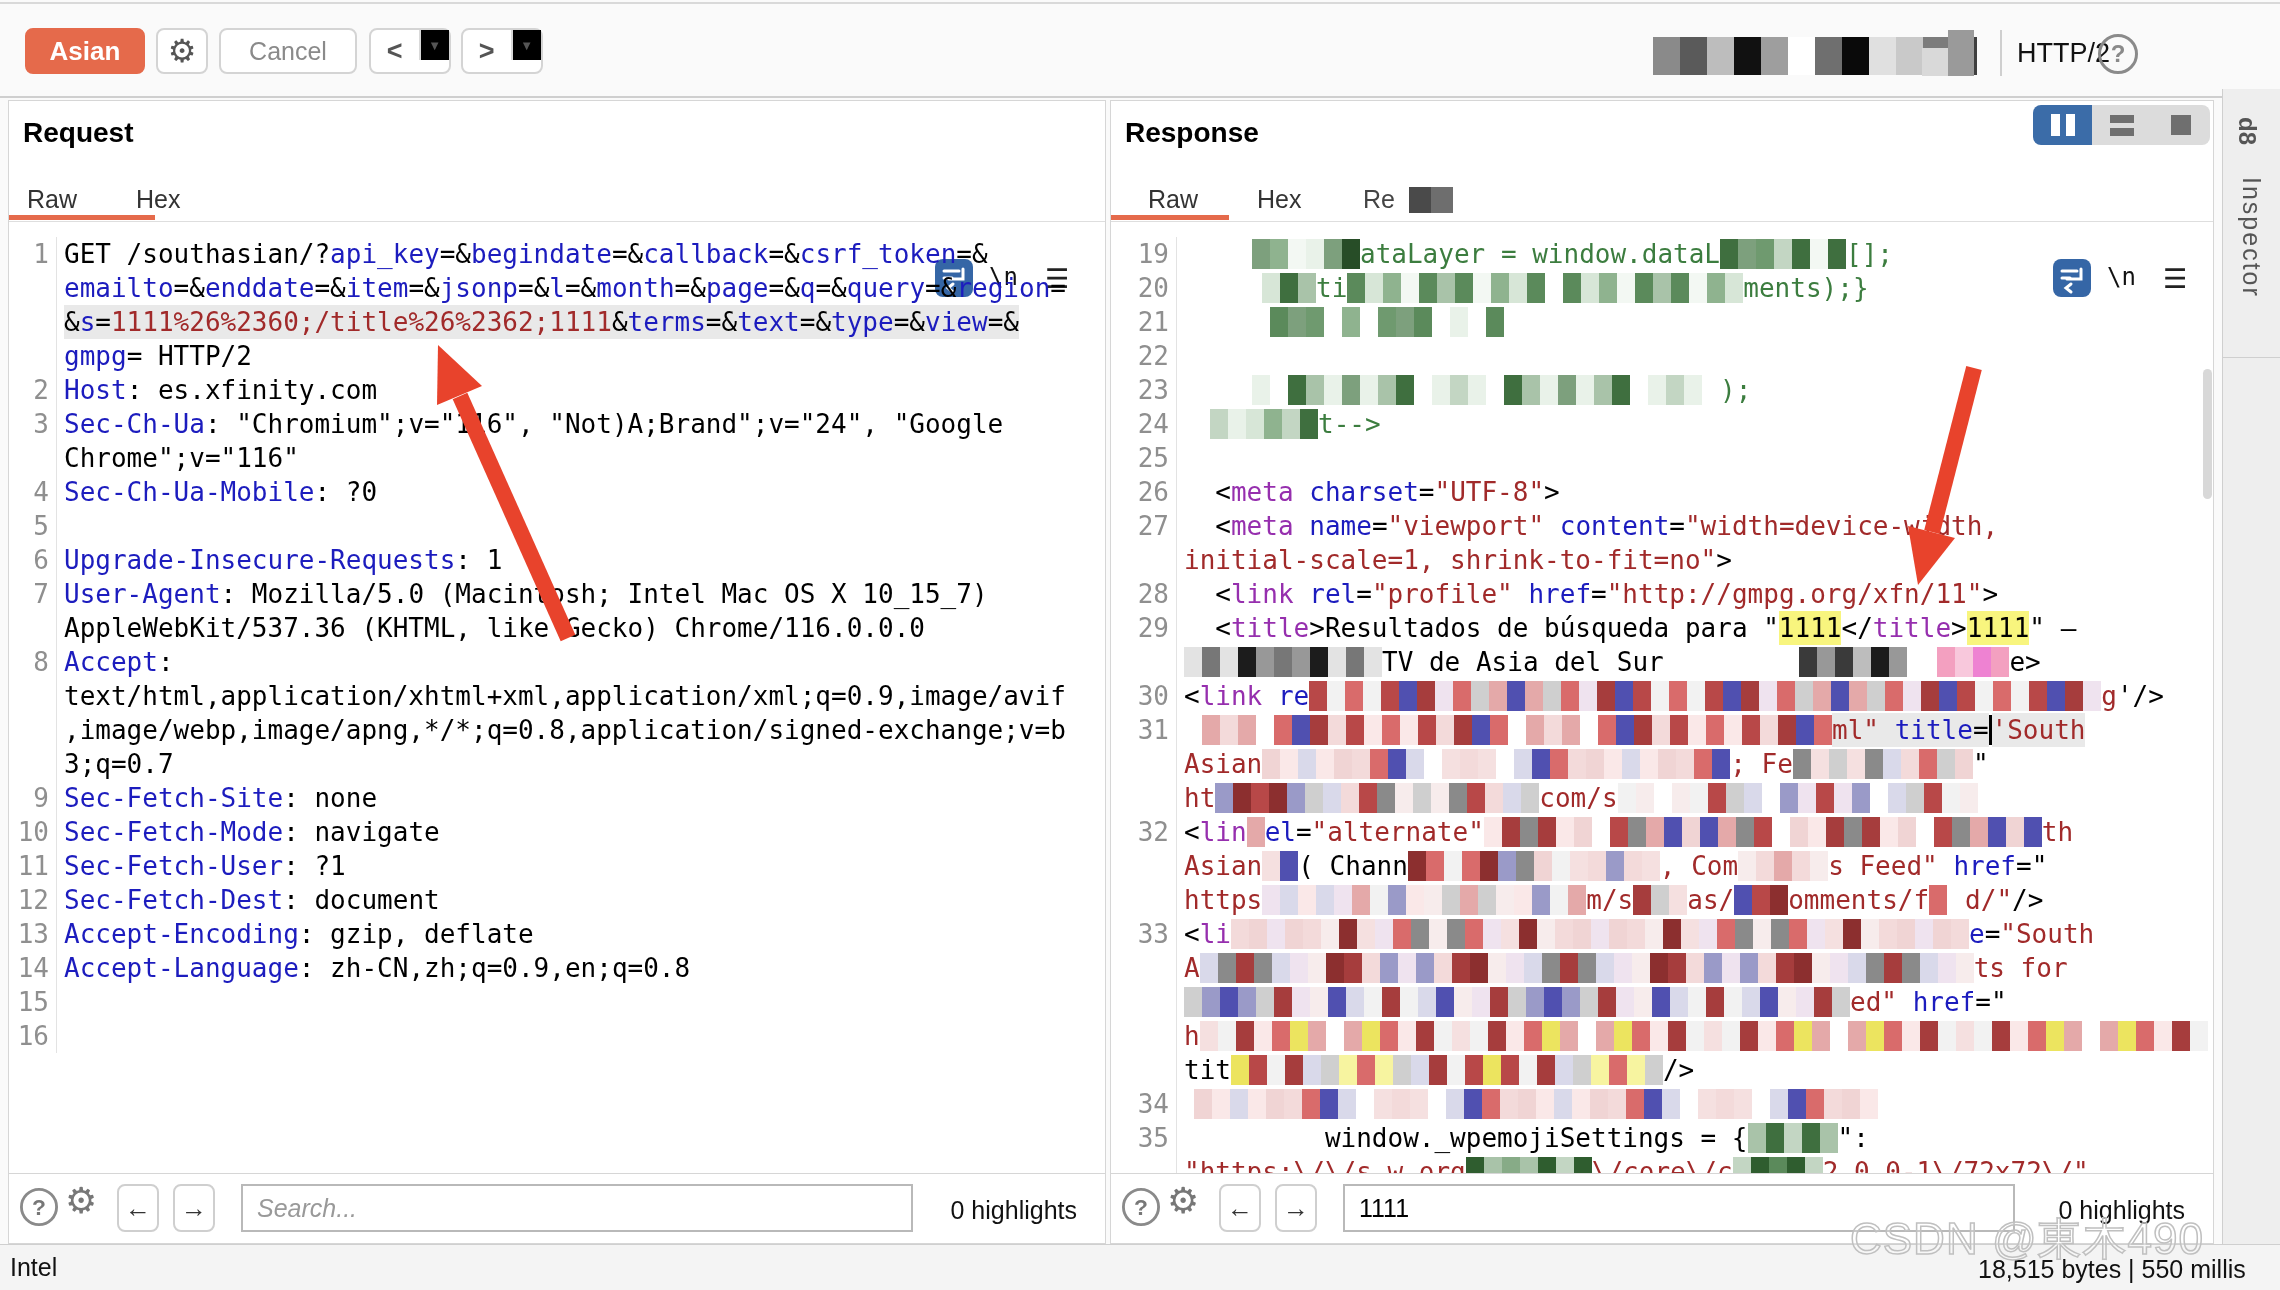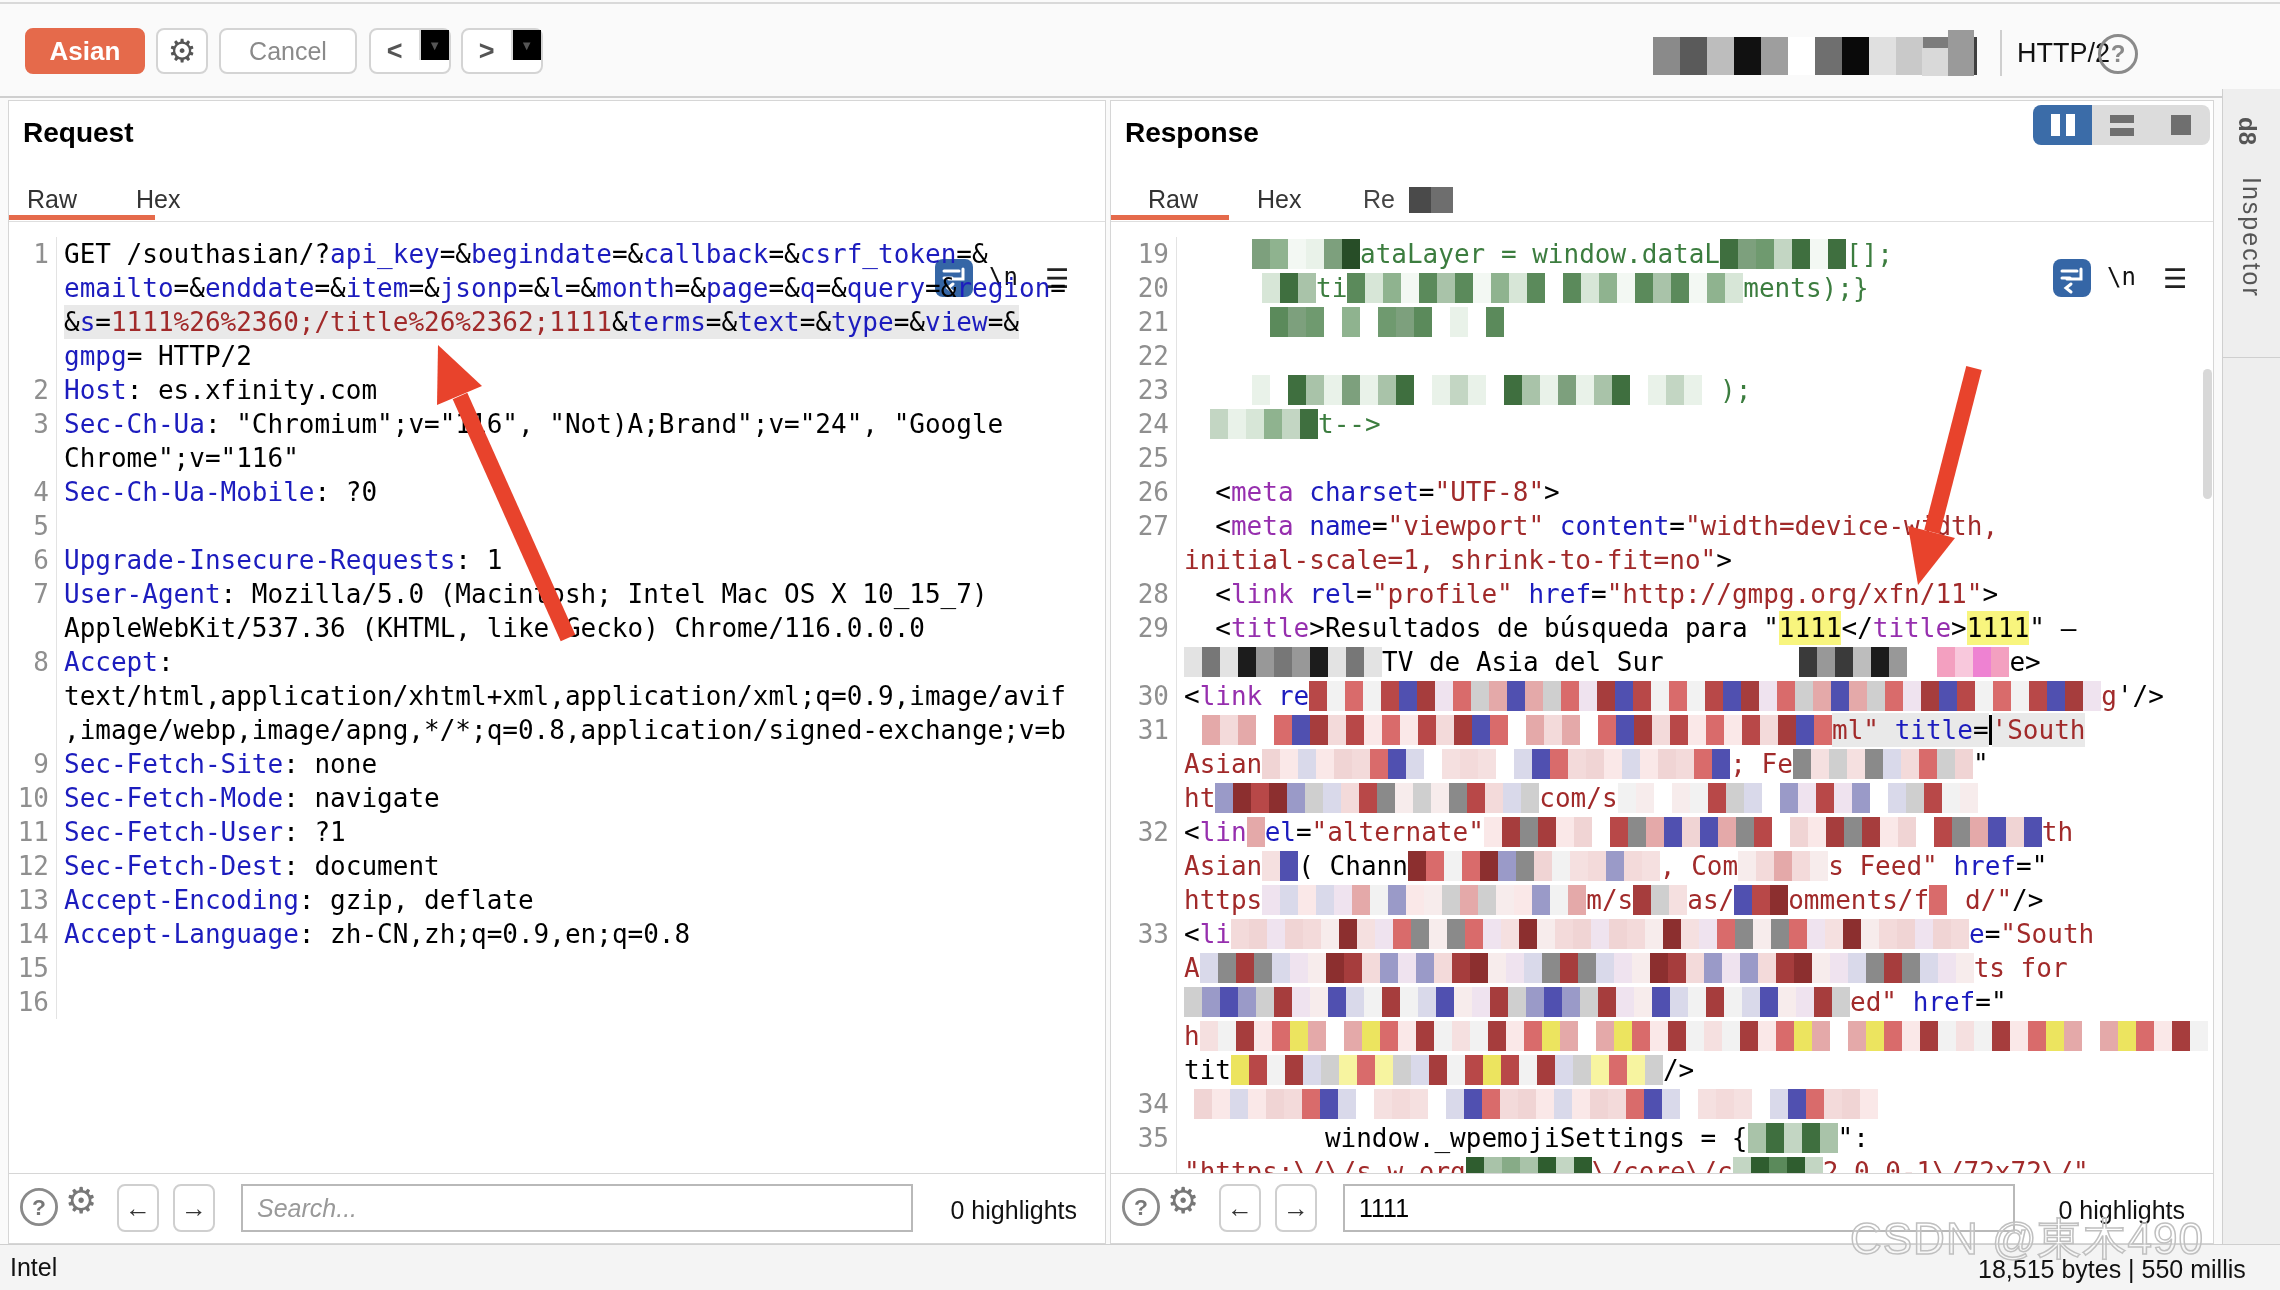--- a/index.html
+++ b/index.html
@@ -165,20 +165,21 @@
       <div class="crow"><span class="gut">3</span><span class="segs"><span class="tk tk-hdr">Sec-Ch-Ua</span><span class="tk tk-txt">: "Chromium";v="116", "Not)A;Brand";v="24", "Google</span></span></div>
       <div class="crow"><span class="gut"></span><span class="segs"><span class="tk tk-txt">Chrome";v="116"</span></span></div>
       <div class="crow"><span class="gut">4</span><span class="segs"><span class="tk tk-hdr">Sec-Ch-Ua-Mobile</span><span class="tk tk-txt">: ?0</span></span></div>
       <div class="crow"><span class="gut">5</span></div>
       <div class="crow"><span class="gut">6</span><span class="segs"><span class="tk tk-hdr">Upgrade-Insecure-Requests</span><span class="tk tk-txt">: 1</span></span></div>
       <div class="crow"><span class="gut">7</span><span class="segs"><span class="tk tk-hdr">User-Agent</span><span class="tk tk-txt">: Mozilla/5.0 (Macintosh; Intel Mac OS X 10_15_7)</span></span></div>
       <div class="crow"><span class="gut"></span><span class="segs"><span class="tk tk-txt">AppleWebKit/537.36 (KHTML, like Gecko) Chrome/116.0.0.0</span></span></div>
       <div class="crow"><span class="gut">8</span><span class="segs"><span class="tk tk-hdr">Accept</span><span class="tk tk-txt">:</span></span></div>
       <div class="crow"><span class="gut"></span><span class="segs"><span class="tk tk-txt">text/html,application/xhtml+xml,application/xml;q=0.9,image/avif</span></span></div>
       <div class="crow"><span class="gut"></span><span class="segs"><span class="tk tk-txt">,image/webp,image/apng,*/*;q=0.8,application/signed-exchange;v=b</span></span></div>
+      <div class="crow"><span class="gut"></span><span class="segs"><span class="tk tk-txt">3;q=0.7</span></span></div>
       <div class="crow"><span class="gut">9</span><span class="segs"><span class="tk tk-hdr">Sec-Fetch-Site</span><span class="tk tk-txt">: none</span></span></div>
       <div class="crow"><span class="gut">10</span><span class="segs"><span class="tk tk-hdr">Sec-Fetch-Mode</span><span class="tk tk-txt">: navigate</span></span></div>
       <div class="crow"><span class="gut">11</span><span class="segs"><span class="tk tk-hdr">Sec-Fetch-User</span><span class="tk tk-txt">: ?1</span></span></div>
       <div class="crow"><span class="gut">12</span><span class="segs"><span class="tk tk-hdr">Sec-Fetch-Dest</span><span class="tk tk-txt">: document</span></span></div>
       <div class="crow"><span class="gut">13</span><span class="segs"><span class="tk tk-hdr">Accept-Encoding</span><span class="tk tk-txt">: gzip, deflate</span></span></div>
       <div class="crow"><span class="gut">14</span><span class="segs"><span class="tk tk-hdr">Accept-Language</span><span class="tk tk-txt">: zh-CN,zh;q=0.9,en;q=0.8</span></span></div>
       <div class="crow"><span class="gut">15</span><span class="segs"></span></div>
       <div class="crow"><span class="gut">16</span><span class="segs"></span></div>
     </div>
   <div class="pfoot">

